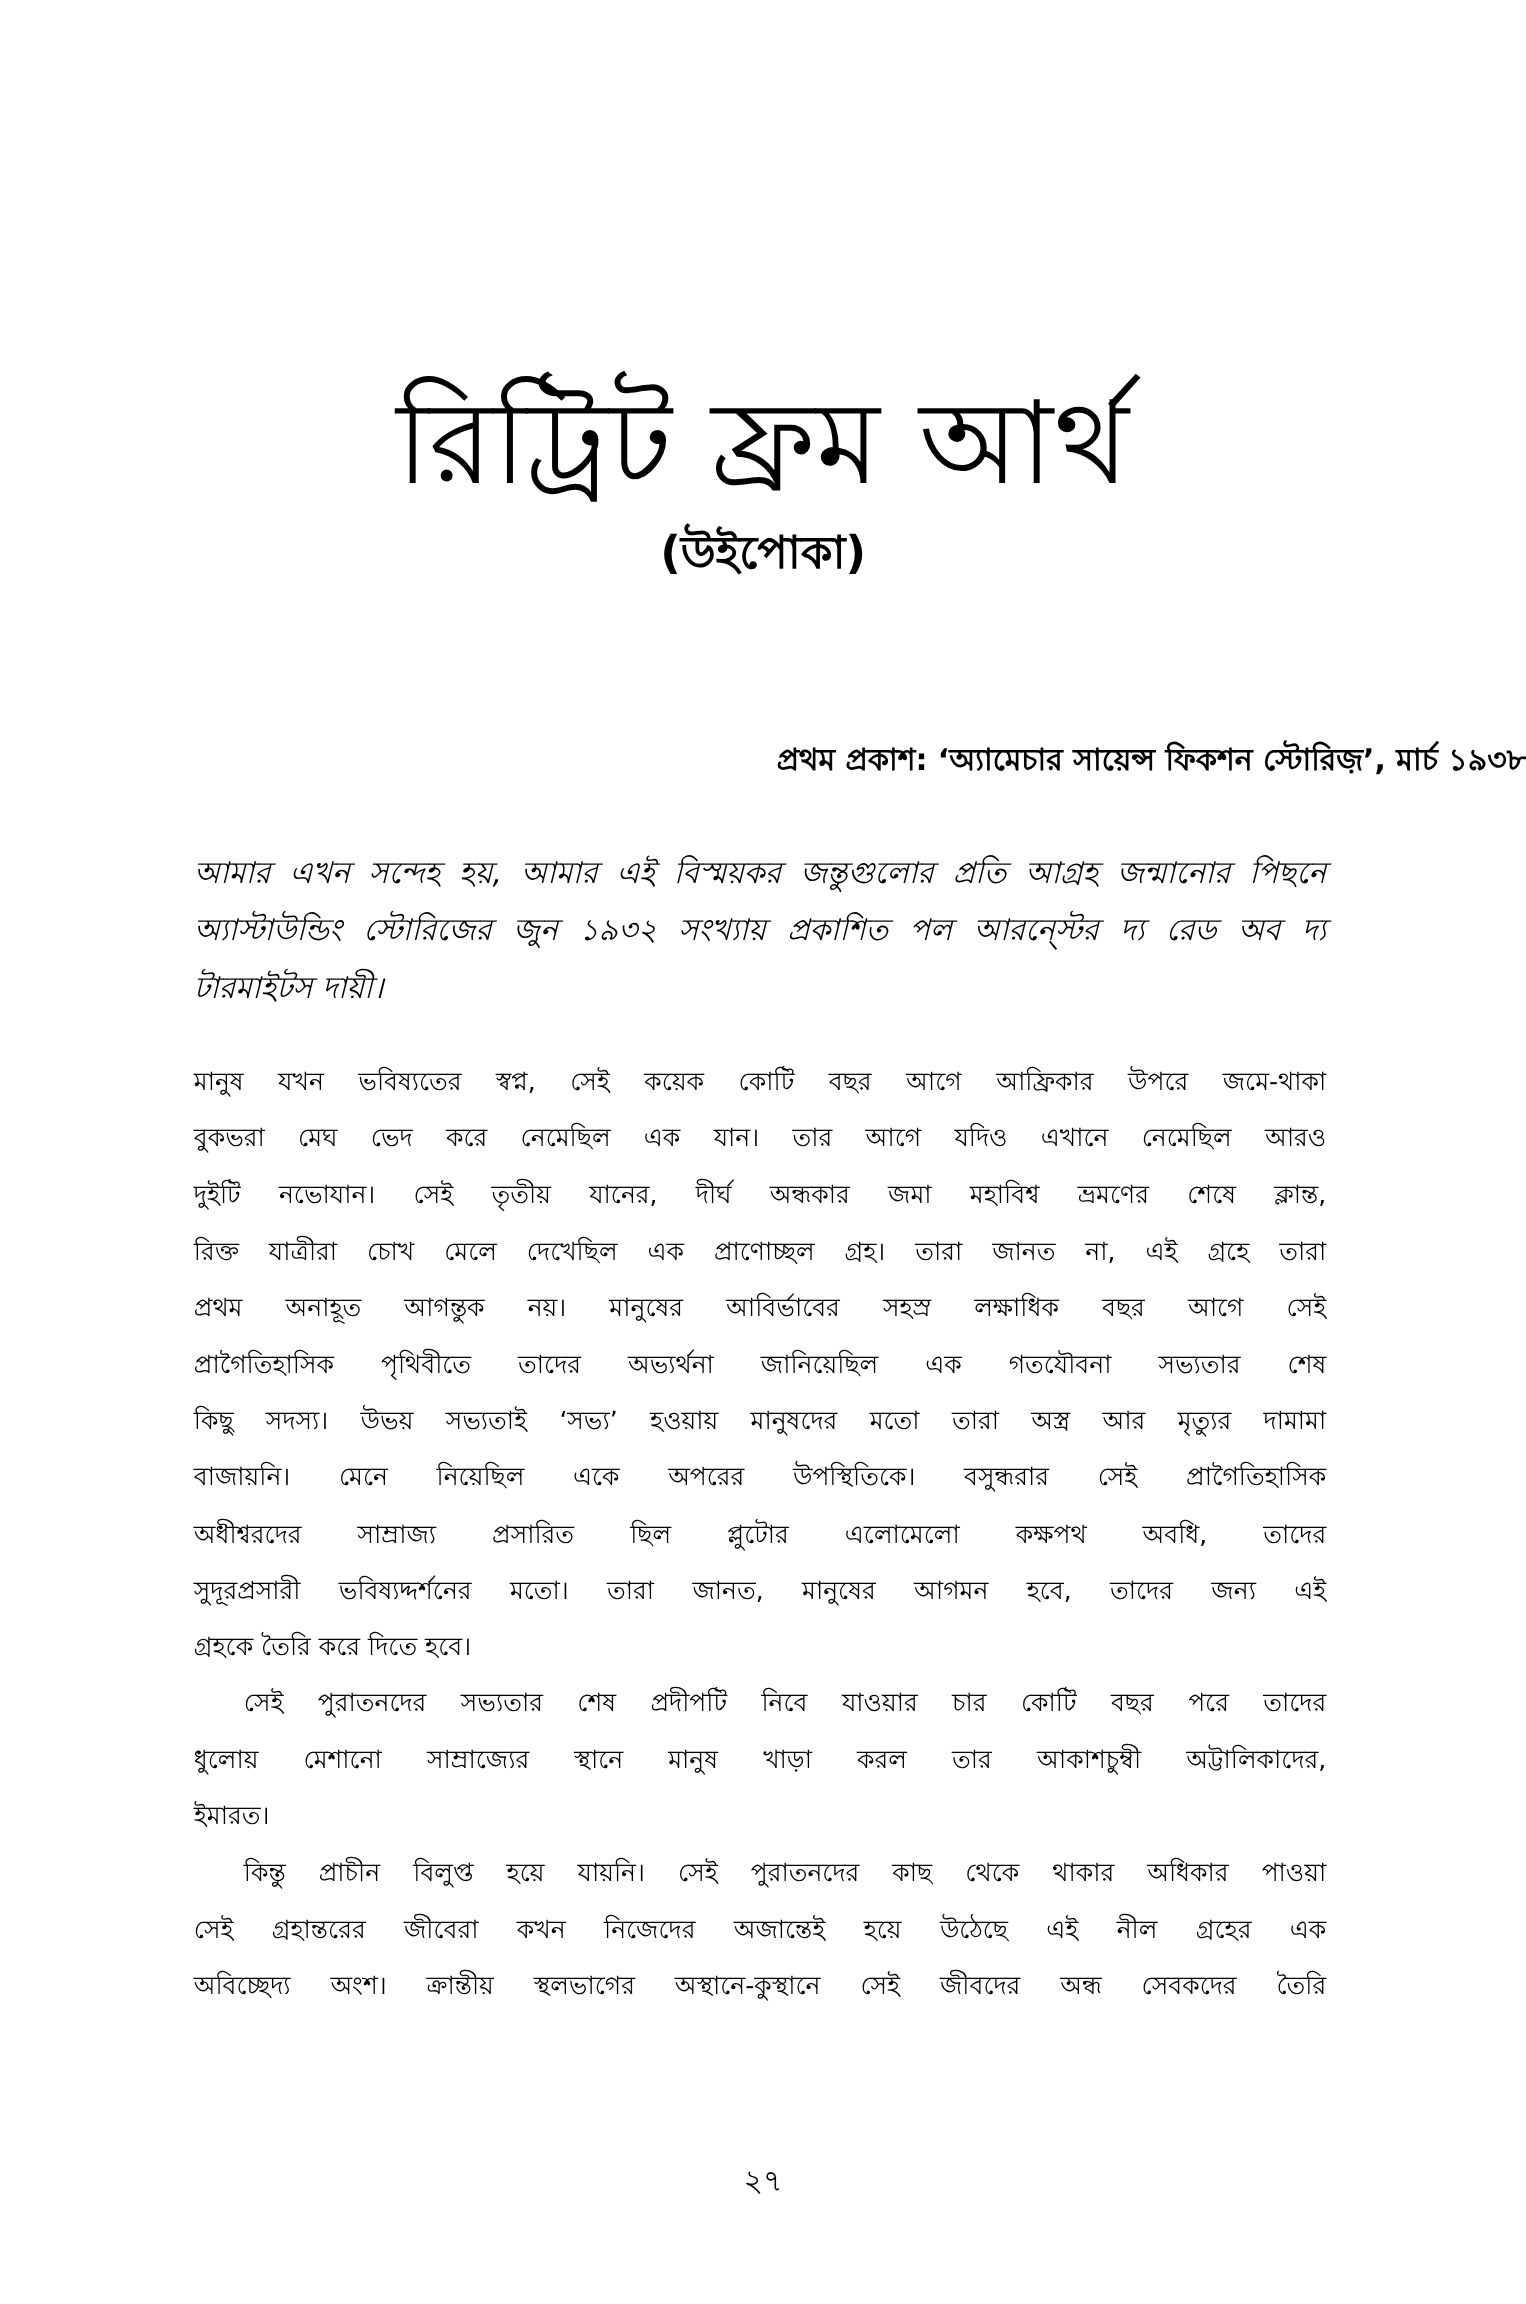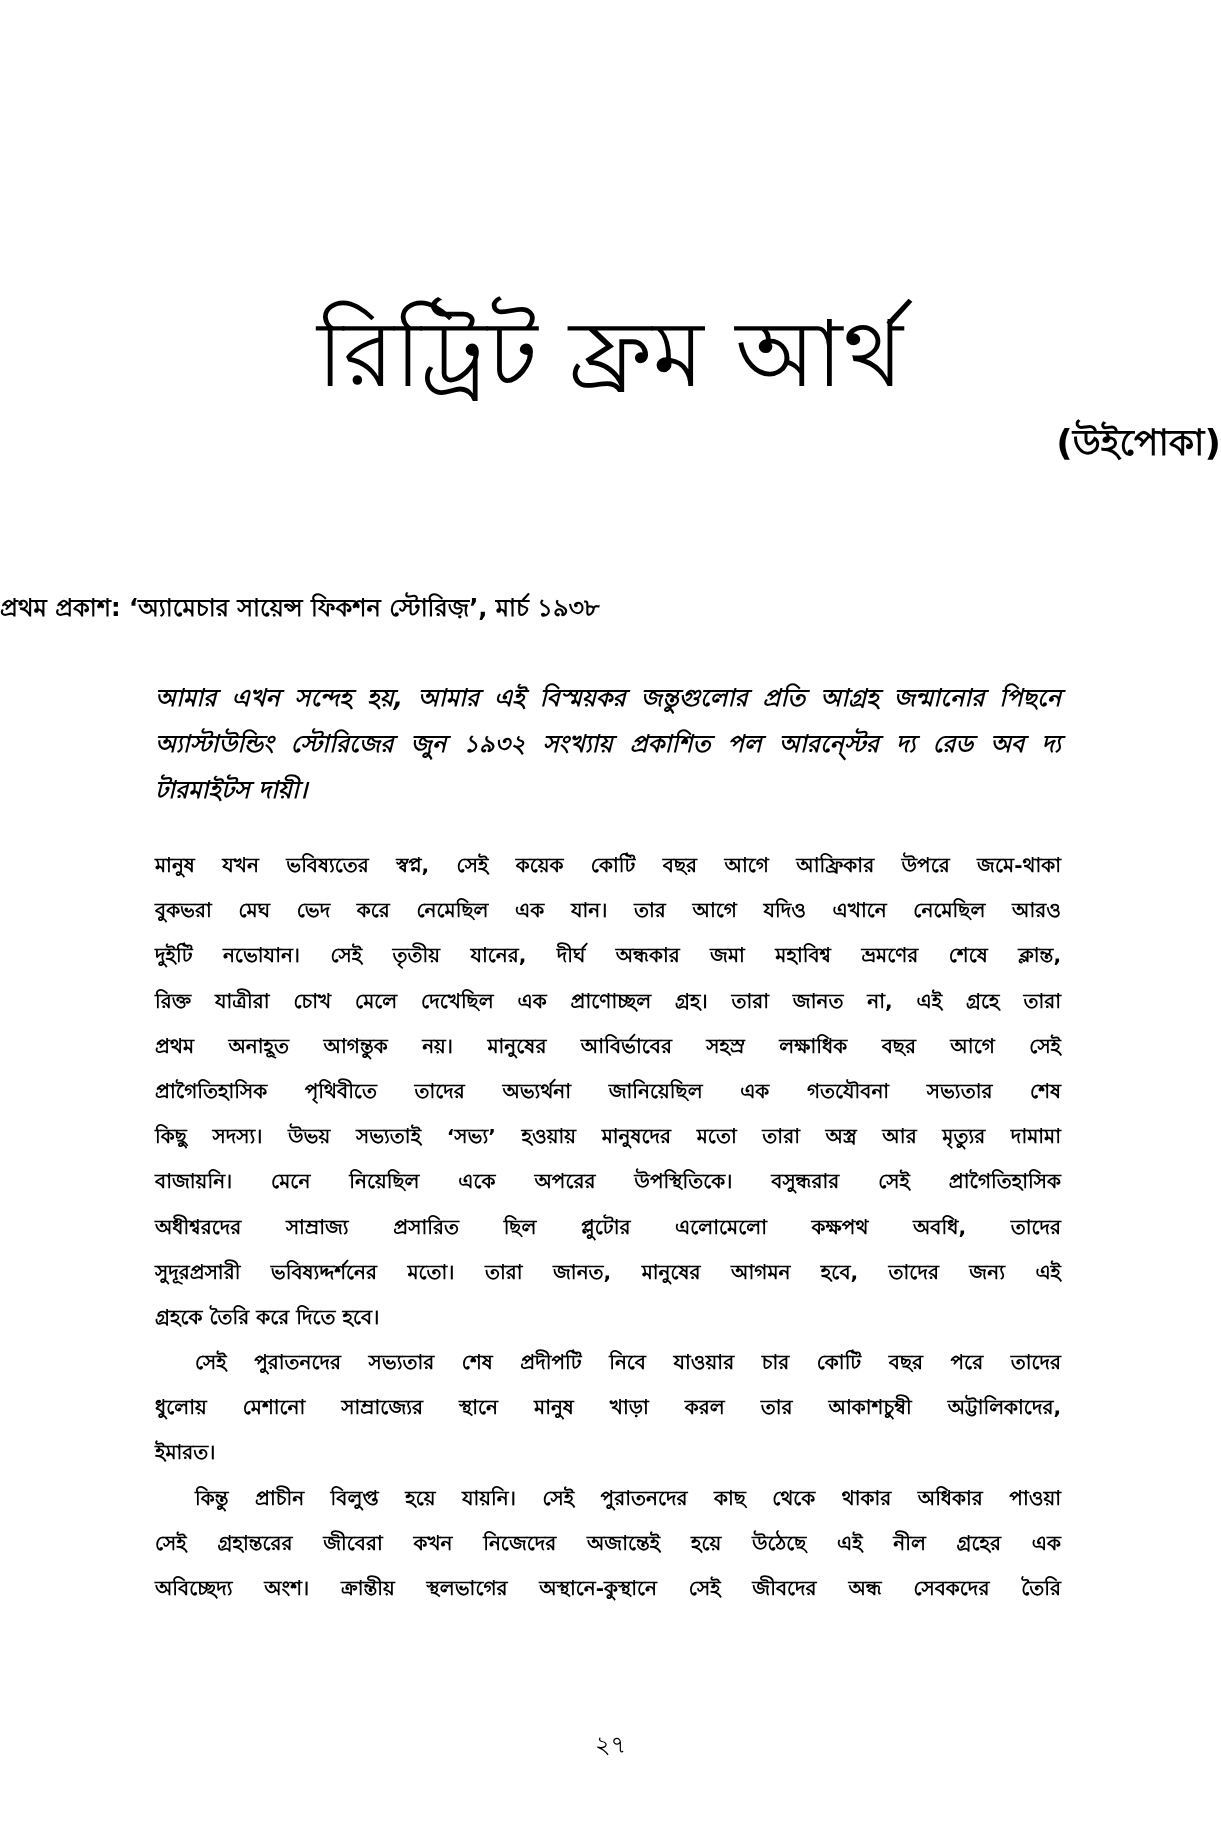--- a/index.html
+++ b/index.html
@@ -31,31 +31,31 @@
     line-height: 110px;
     font-weight: normal;
     margin: 0;
     letter-spacing: 1px;
   }
   .subtitle {
     position: absolute;
     top: 418px;
     left: 0;
     width: 1221px;
-    text-align: right;
+    text-align: center;
     font-size: 36px;
     line-height: 50px;
     margin: 0;
   }
   .pubinfo {
     position: absolute;
     top: 588px;
     left: 0;
     width: 1221px;
-    text-align: left;
+    text-align: right;
     font-size: 24px;
     line-height: 40px;
     font-weight: bold;
   }
   .pubinfo div { white-space: nowrap; }
   .epigraph {
     position: absolute;
     top: 675px;
     left: 155px;
     width: 906px;
@@ -71,21 +71,20 @@
     font-size: 20px;
     line-height: 45.2px;
   }
   .line {
     display: block;
     white-space: nowrap;
     text-align: justify;
     text-align-last: justify;
     height: 45.2px;
     overflow: visible;
-    font-weight: bold;
   }
   .epigraph .line { height: 46px; }
   .line.last { text-align-last: left; }
   .line.indent { padding-left: 40px; }
   .page-number {
     position: absolute;
     top: 1700px;
     left: 0;
     width: 1221px;
     text-align: center;

